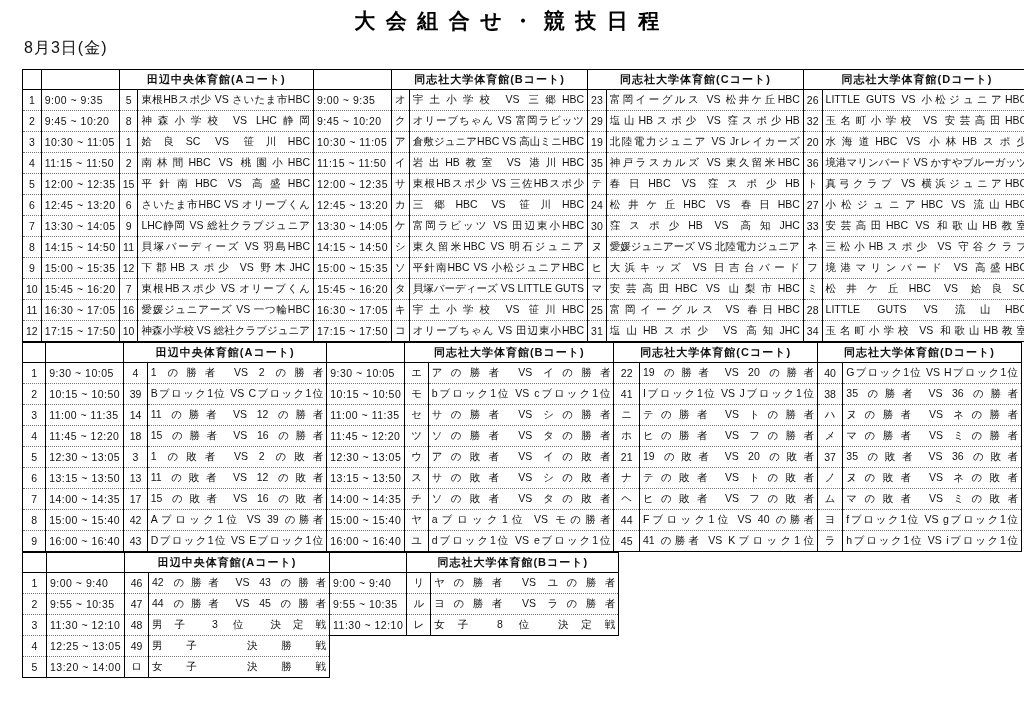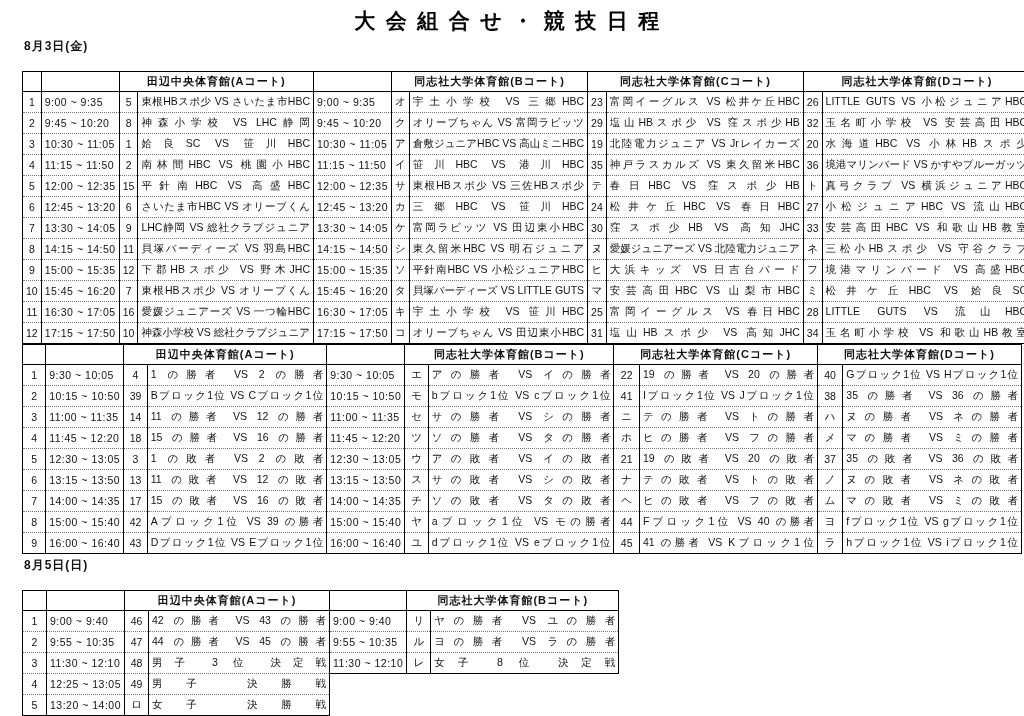--- a/index.html
+++ b/index.html
@@ -5,21 +5,21 @@
   html,body { margin:0; padding:0; background:#fff; }
   body {
     width:1024px; height:716px; overflow:hidden; color:#111;
     font-family:"Liberation Sans","DejaVu Sans",sans-serif;
   }
   .title {
     text-align:center; font-size:21px; font-weight:bold;
     letter-spacing:0.5em; margin:7px 0 2px 0; color:#000;
   }
   .day { margin:0 2px 0 22px; }
-  .day-label { font-size:12px; font-weight:bold; margin:3px 0 16px 2px; letter-spacing:1px; }
+  .day-label { font-size:16px; font-weight:normal; margin:3px 0 10px 2px; letter-spacing:1px; }
   table.sched { border-collapse:collapse; table-layout:fixed; }
   .sched th, .sched td {
     box-sizing:border-box; overflow:hidden; white-space:nowrap;
     border-left:1px solid #000;
   }
   .sched thead th {
     border:1px solid #000; font-size:11px; font-weight:bold;
     height:20px; padding:1px 2px; text-align:center; letter-spacing:1px;
   }
   .sched td {
@@ -106,21 +106,21 @@
           <td class="col-d_no">20</td>
           <td class="col-d">水海道HBC VS 小林HBスポ少</td>
         </tr>
         <tr>
           <td class="col-no">4</td>
           <td class="col-time">11:15 ~ 11:50</td>
           <td class="col-a_no">2</td>
           <td class="col-a">南林間HBC VS 桃園小HBC</td>
           <td class="col-time2">11:15 ~ 11:50</td>
           <td class="col-b_no">イ</td>
-          <td class="col-b">笹川HBC VS 港川HBC</td>
+          <td class="col-b">岩出HB教室 VS 港川HBC</td>
           <td class="col-c_no">35</td>
           <td class="col-c">神戸ラスカルズ VS 東久留米HBC</td>
           <td class="col-d_no">36</td>
           <td class="col-d">境港マリンバード VS かすやブルーガッツ</td>
         </tr>
         <tr>
           <td class="col-no">5</td>
           <td class="col-time">12:00 ~ 12:35</td>
           <td class="col-a_no">15</td>
           <td class="col-a">平針南HBC VS 高盛HBC</td>
@@ -369,21 +369,20 @@
           <td class="col-c_no">45</td>
           <td class="col-c">41 の勝者 VS Kブロック1位</td>
           <td class="col-d_no">ラ</td>
           <td class="col-d">hブロック1位 VS iブロック1位</td>
         </tr>
       </tbody>
   </table>
 </section>
 
 <section class="day">
-  <div class="day-label">8月5日(日)</div>
   <table class="sched">
     <colgroup>
       <col style="width:24px">
         <col style="width:74px">
         <col style="width:24px">
         <col style="width:181px">
       <col style="width:73px">
         <col style="width:24px">
         <col style="width:188px">
     </colgroup>

